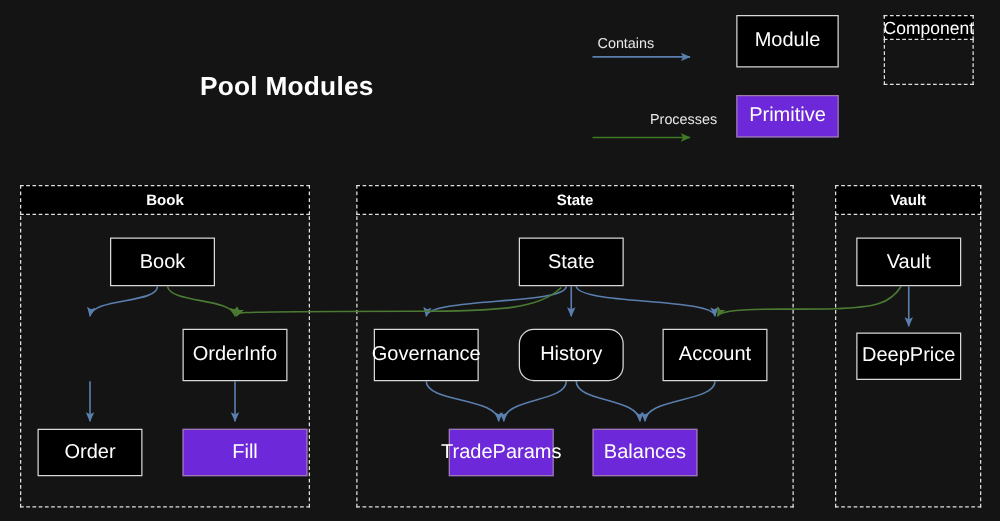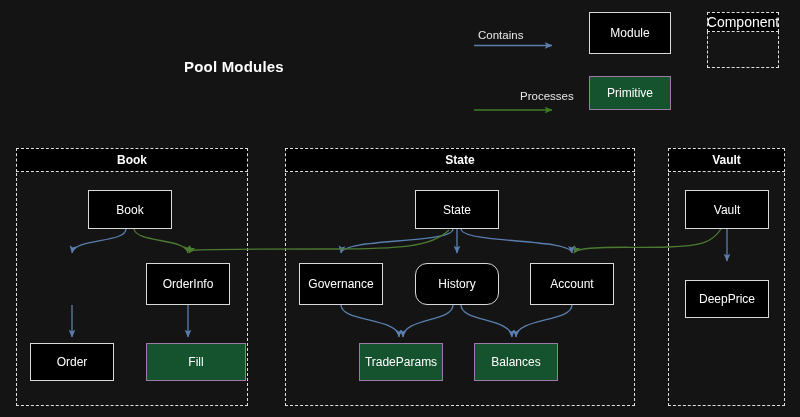--- a/index.html
+++ b/index.html
@@ -19,23 +19,23 @@
     position: absolute;
     left: 0; top: 0;
     width: 800px; height: 417px;
     pointer-events: none;
     z-index: 1;
   }
 
   
   .title {
     position: absolute;
-    left: 184px;
+    left: 160px;
     top: 58px;
-    font-size: 15px;
+    font-size: 21px;
     font-weight: bold;
     color: #ffffff;
     letter-spacing: 0.2px;
     white-space: nowrap;
   }
 
   
   .legend-label {
     position: absolute;
     font-size: 11.5px;
@@ -46,31 +46,31 @@
   .legend-contains-label { left: 478px; top: 29px; }
   .legend-processes-label { left: 477px; top: 90px; padding-left: 43px; }
 
   
   .node {
     position: absolute;
     box-sizing: border-box;
     display: flex;
     align-items: center;
     justify-content: center;
-    font-size: 12px;
+    font-size: 16px;
     color: #ffffff;
     white-space: nowrap;
     z-index: 3;
   }
   .node.module {
     background: #000000;
     border: 1.4px solid #d9d9d9;
   }
   .node.primitive {
-    background: #14532d;
+    background: #6d28d9;
     border: 1.4px solid #9c7ba8;
   }
 
   
   .group {
     position: absolute;
     box-sizing: border-box;
     border: 1.6px dashed #e0e0e0;
     background: transparent;
     z-index: 0;
@@ -191,15 +191,15 @@
   <div class="node module" style="left:299px; top:263px; width:84px; height:42px;">Governance</div>
   <div class="node module" style="left:415px; top:263px; width:84px; height:42px;border-radius:12px;">History</div>
   <div class="node module" style="left:530px; top:263px; width:84px; height:42px;">Account</div>
   <div class="node primitive" style="left:359px; top:343px; width:84px; height:38px;">TradeParams</div>
   <div class="node primitive" style="left:474px; top:343px; width:84px; height:38px;">Balances</div>
 
   <div class="group" style="left:668px; top:148px; width:117px; height:258px;"></div>
   <div class="group-header" style="left:668px; top:148px; width:117px; height:24px;">Vault</div>
 
   <div class="node module" style="left:685px; top:190px; width:84px; height:39px;">Vault</div>
-  <div class="node module" style="left:685px; top:280px; width:84px; height:38px;">DeepPrice</div>
+  <div class="node module" style="left:685px; top:266px; width:84px; height:38px;">DeepPrice</div>
 
 </div>
 
 </body></html>

